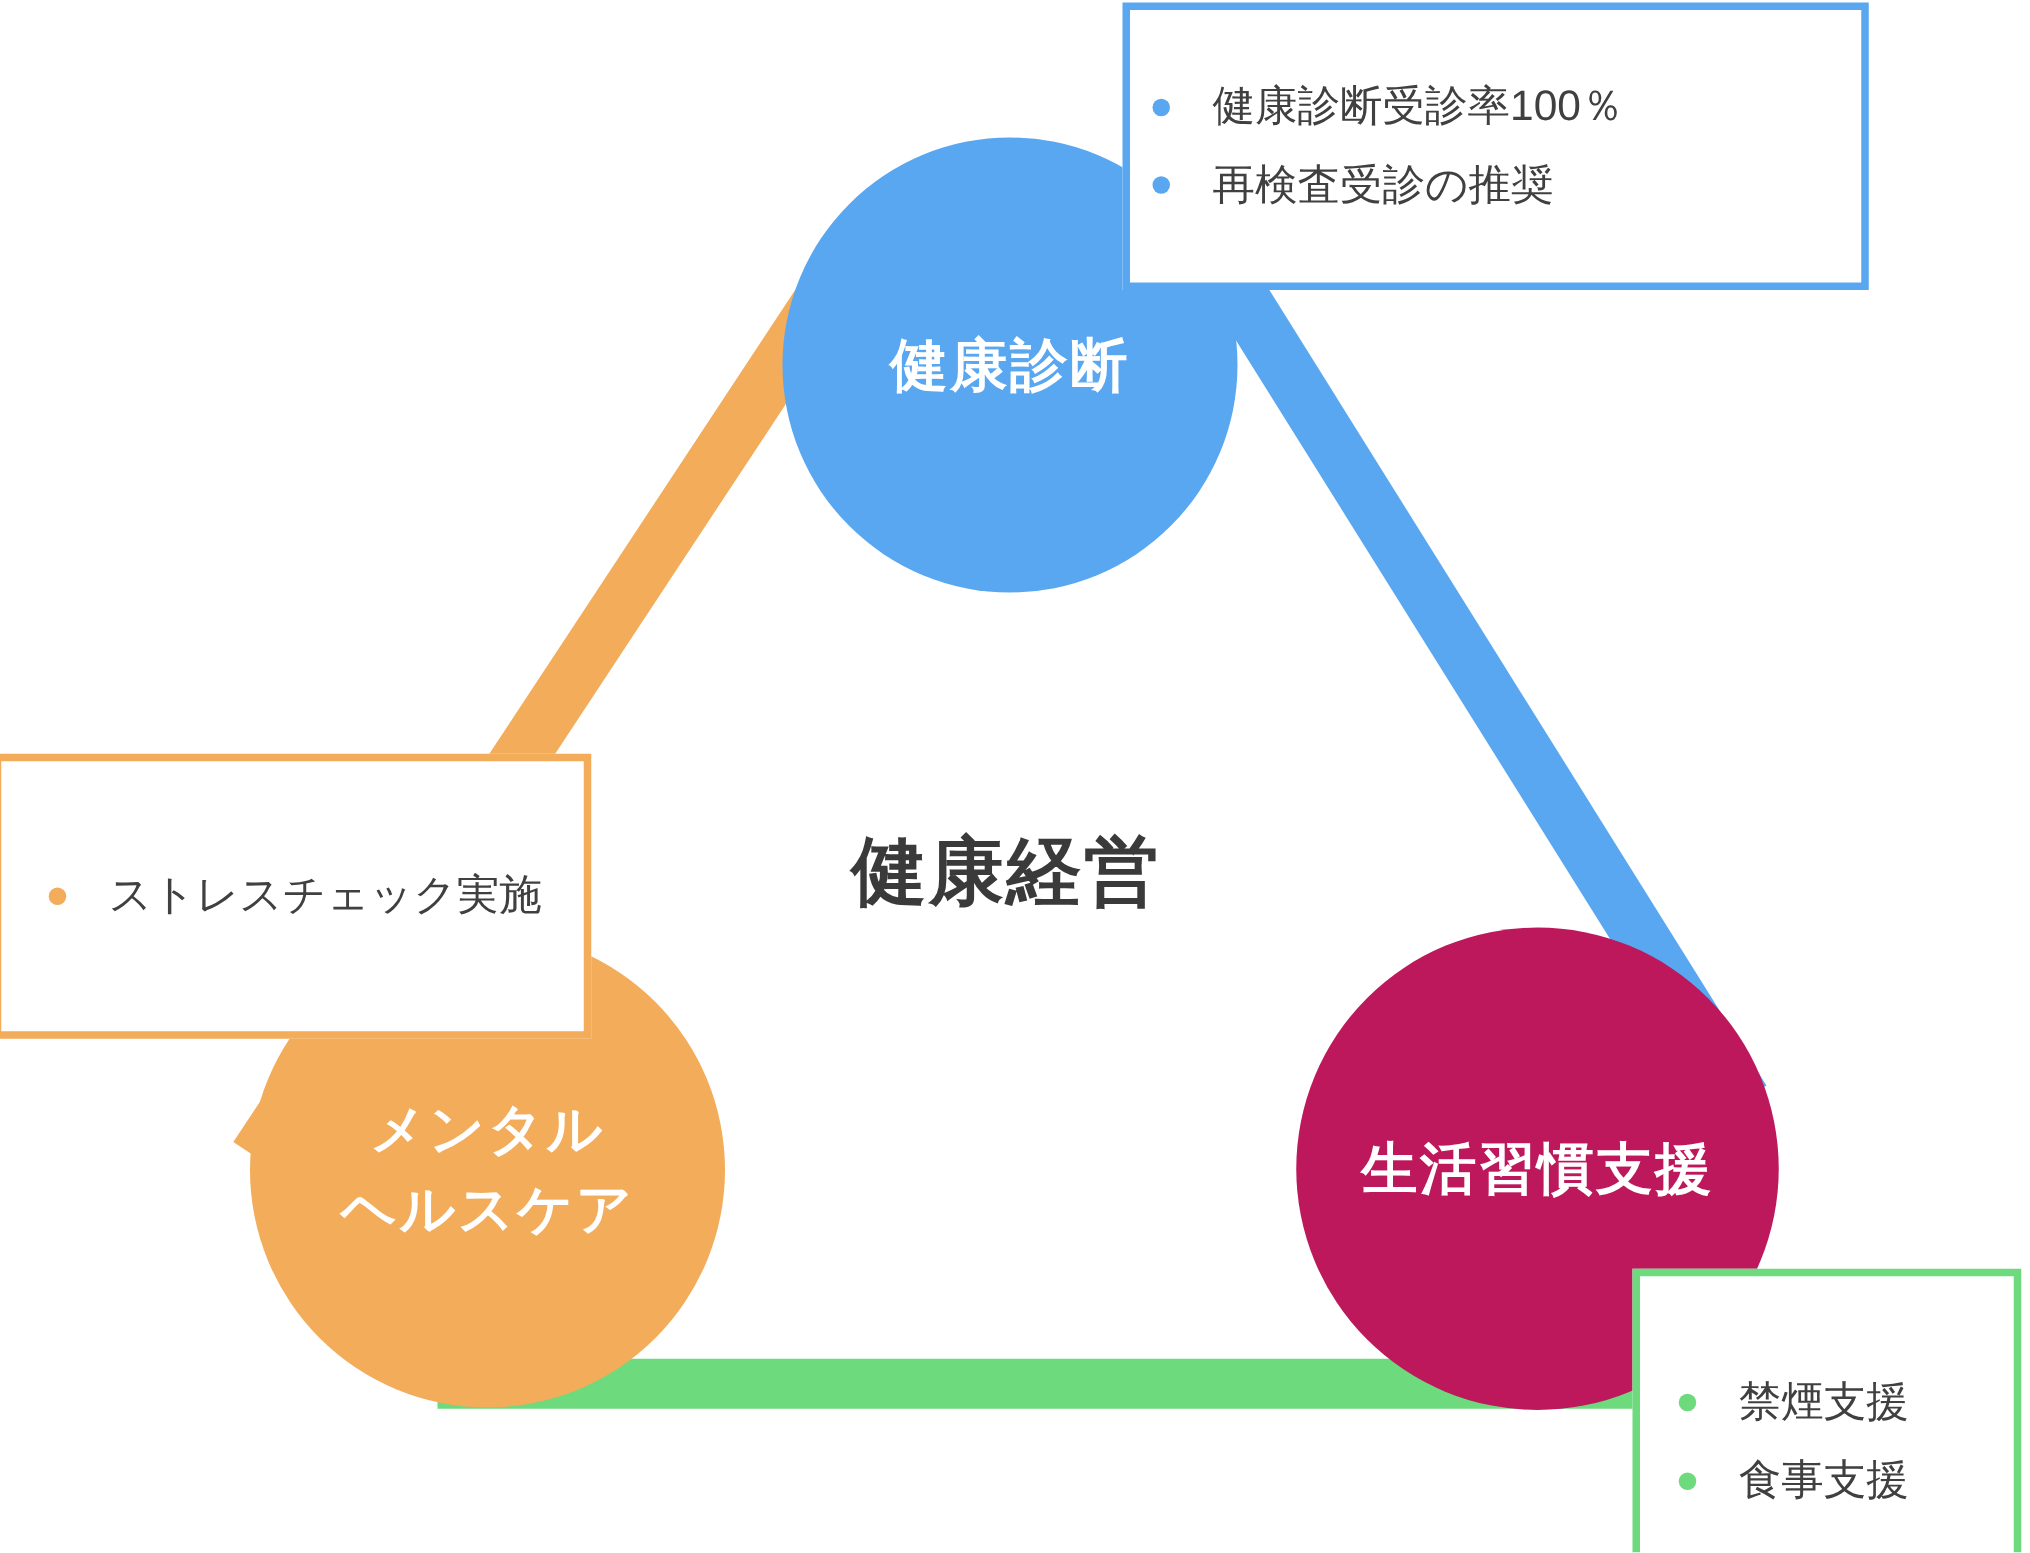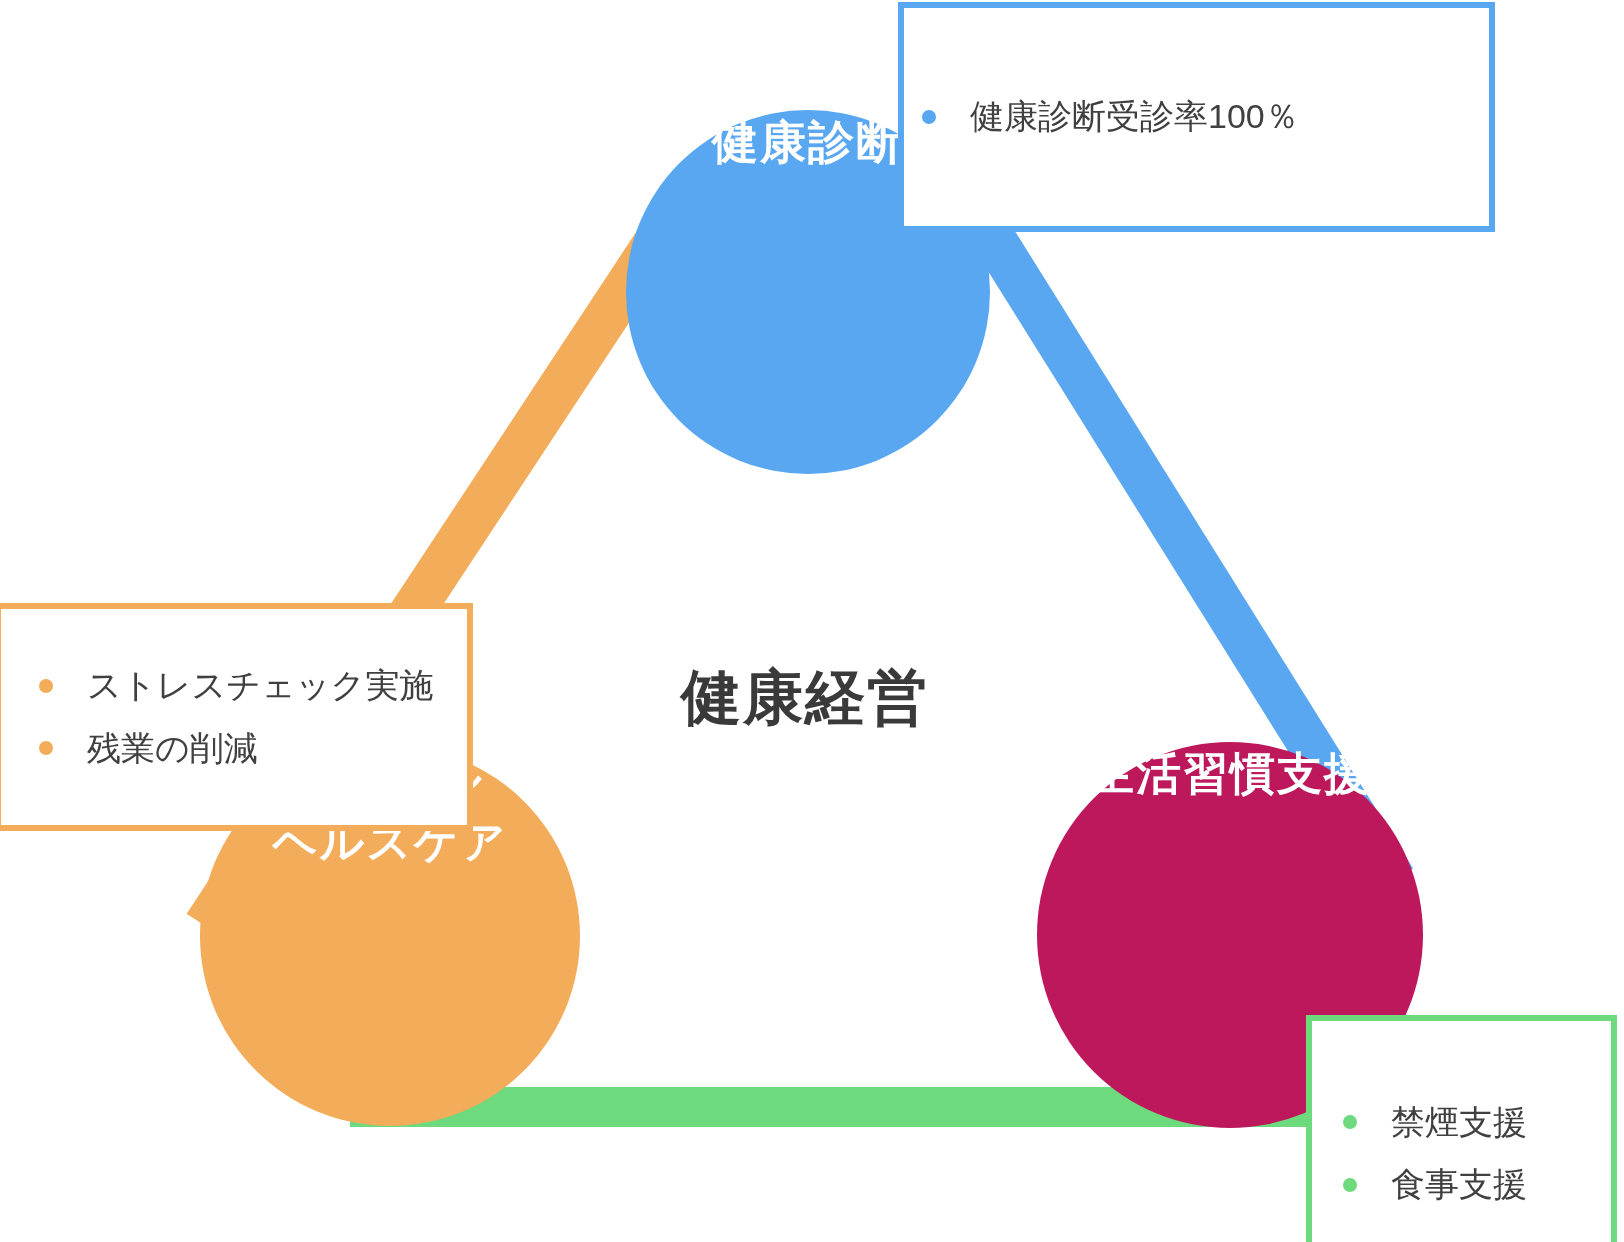--- a/index.html
+++ b/index.html
@@ -22,21 +22,21 @@
     background:#58A7F0;
     transform:rotate(58deg);transform-origin:center center;
   }
   .edge-green{
     width:970px;height:40px;left:350px;top:1087px;
     background:#6EDA7E;
   }
   
   .node{
     position:absolute;z-index:2;border-radius:50%;
-    display:flex;justify-content:center;
+    display:flex;align-items:center;justify-content:center;
     text-align:center;
   }
   .node-blue{left:626px;top:110px;width:364px;height:364px;background:#58A7F0;}
   .node-orange{left:200px;top:746px;width:380px;height:380px;background:#F2AC5A;}
   .node-green{left:1037px;top:742px;width:386px;height:386px;background:#be185d;}
   .node-label{
     color:#ffffff;font-weight:bold;
     font-size:46px;line-height:64px;
     letter-spacing:2px;
     white-space:pre-line;
@@ -109,32 +109,32 @@
   </div>
 
   <div class="center-title">健康経営</div>
 
   <div class="callout callout-blue">
     <ul class="callout-list">
       <li class="callout-item">
         <span class="dot dot-blue"></span>
         <span class="item-text">健康診断受診率100％</span>
       </li>
+      <li class="callout-item">
+        <span class="dot dot-blue"></span>
+        <span class="item-text">再検査受診の推奨</span>
+      </li>
     </ul>
   </div>
 
   <div class="callout callout-orange">
     <ul class="callout-list">
       <li class="callout-item">
         <span class="dot dot-orange"></span>
         <span class="item-text">ストレスチェック実施</span>
-      </li>
-      <li class="callout-item">
-        <span class="dot dot-orange"></span>
-        <span class="item-text">残業の削減</span>
       </li>
     </ul>
   </div>
 
   <div class="callout callout-green">
     <ul class="callout-list">
       <li class="callout-item">
         <span class="dot dot-green"></span>
         <span class="item-text">禁煙支援</span>
       </li>

